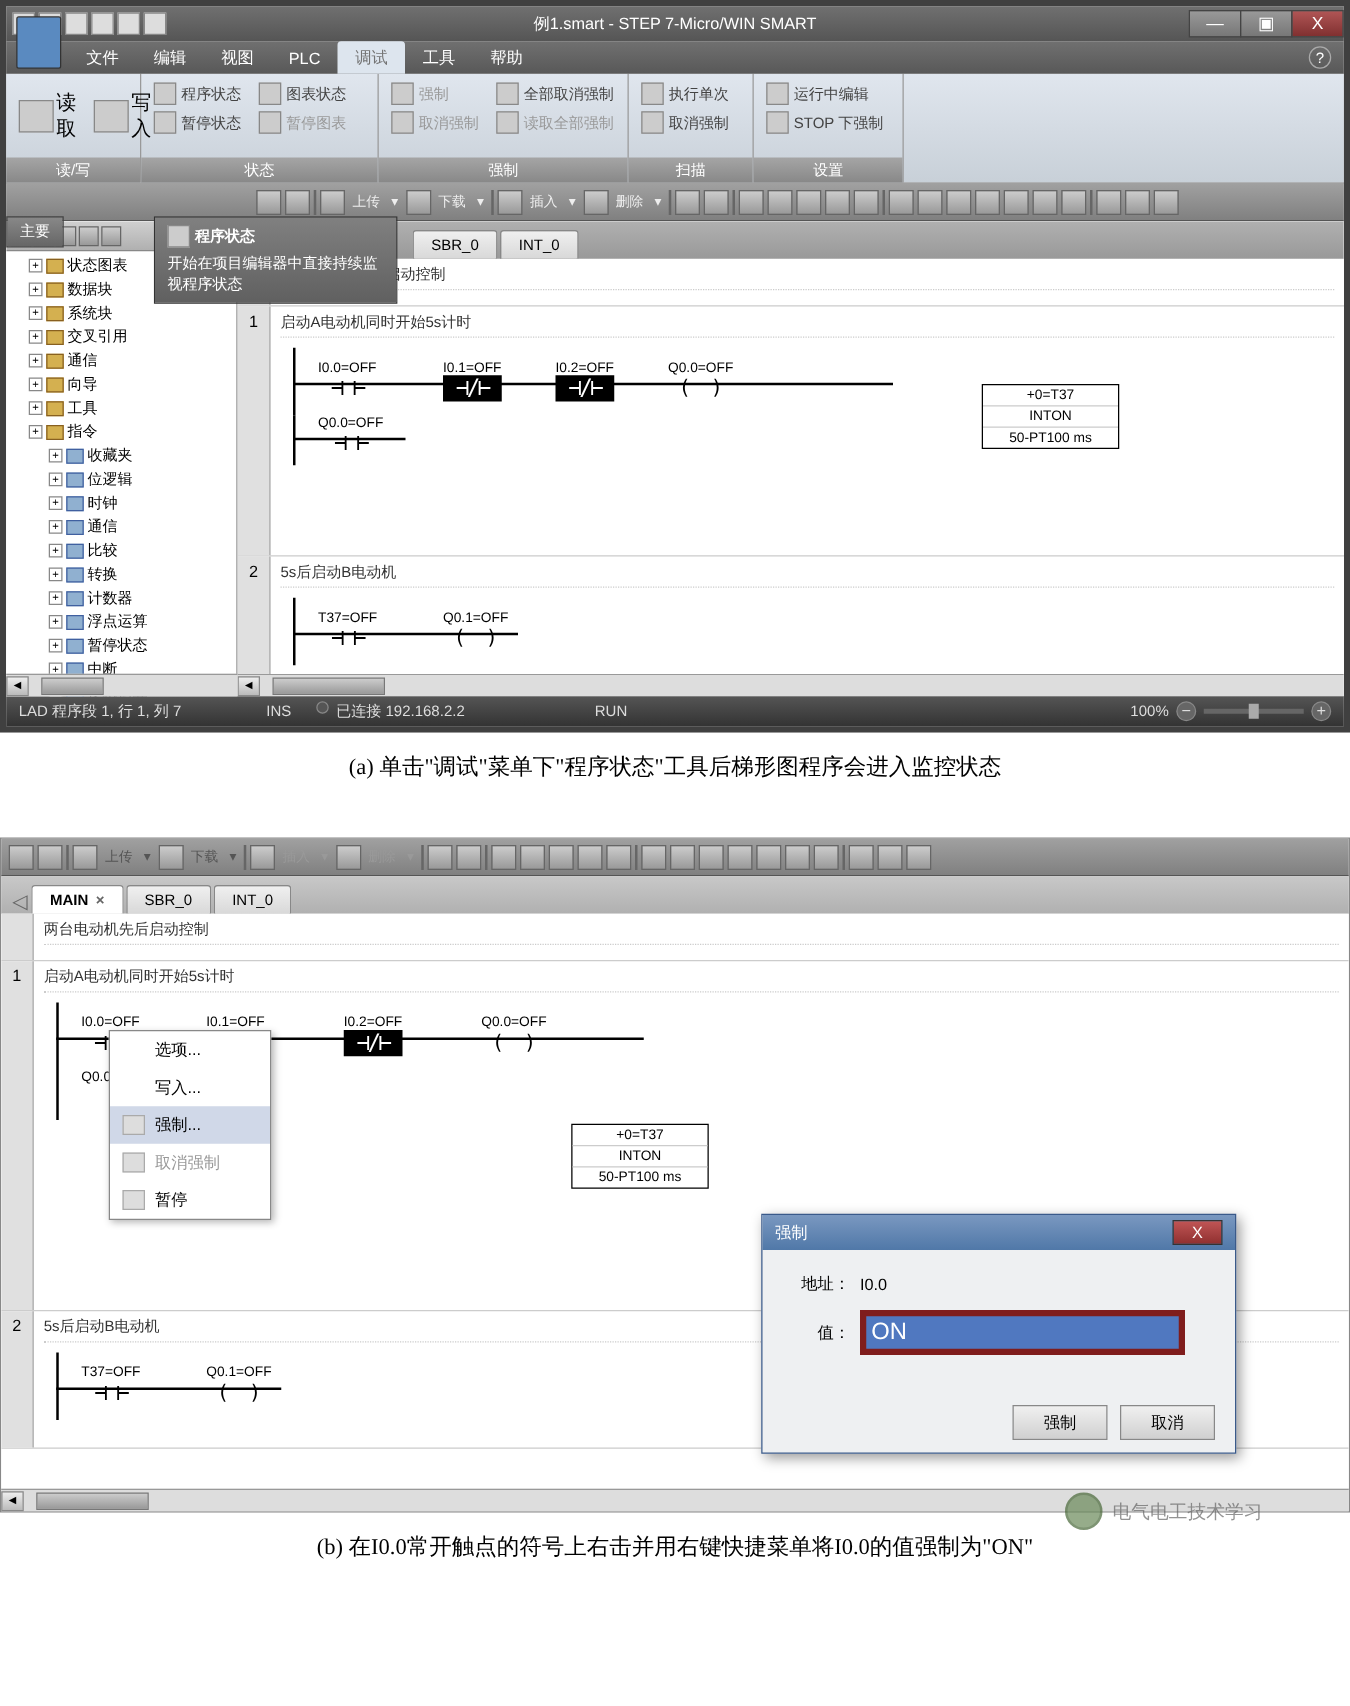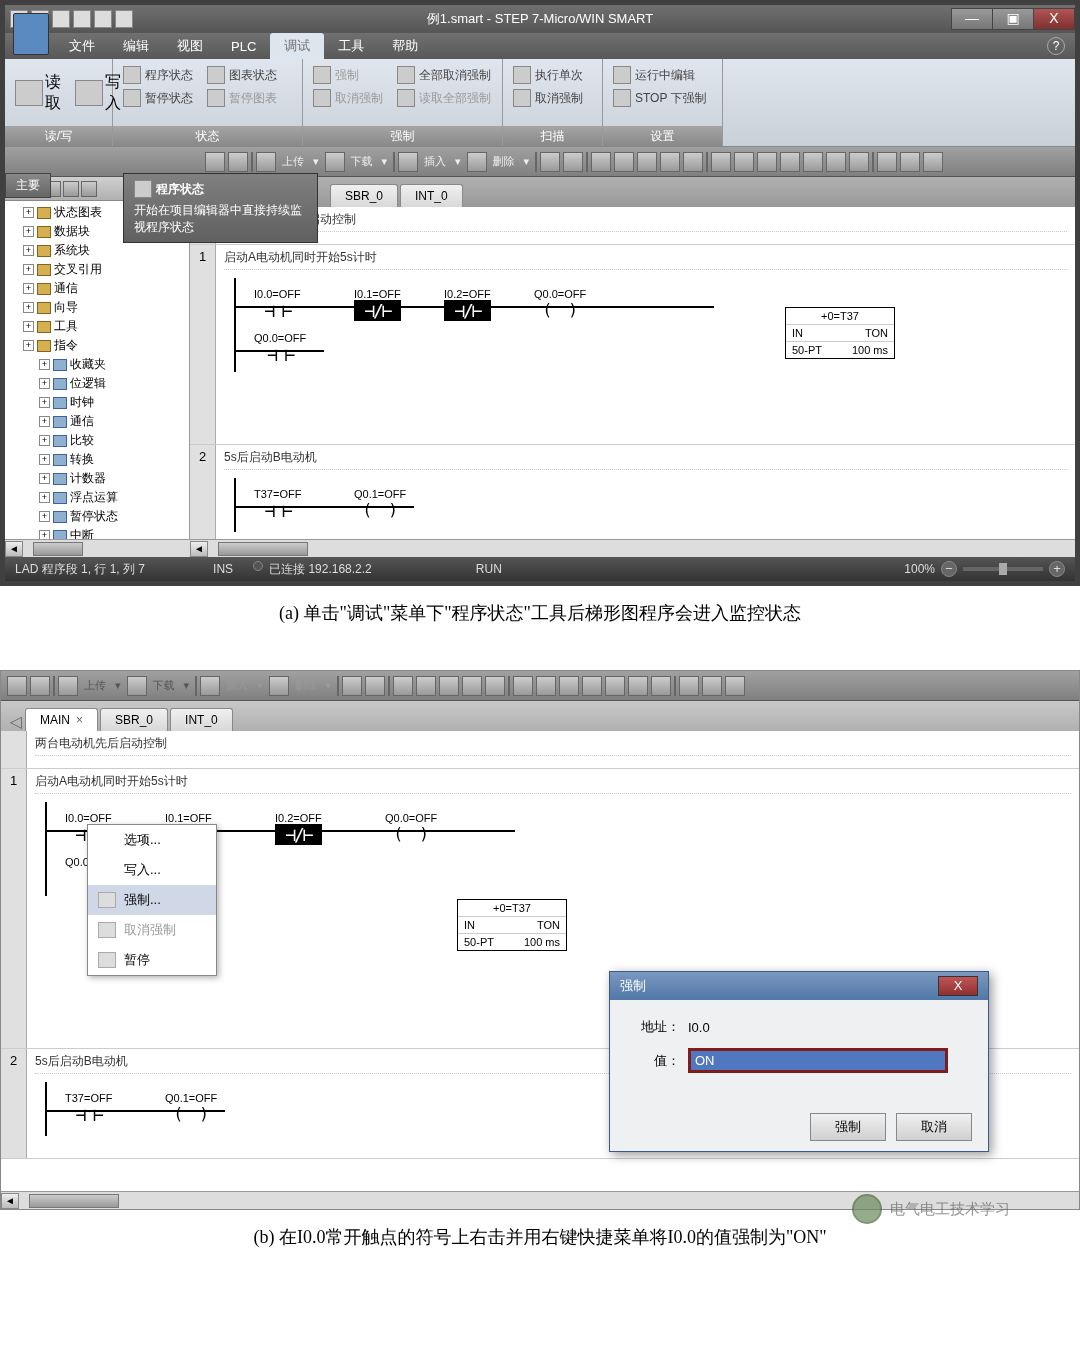--- a/index.html
+++ b/index.html
@@ -41,37 +41,37 @@
 .tree-tb{height:24px;background:linear-gradient(#d0d0d0,#b0b0b0);border-bottom:1px solid #888;display:flex;align-items:center;padding:0 4px;gap:2px}
 .tree-items{padding:2px 0}
 .tree-item{display:flex;align-items:center;gap:3px;padding:1px 0 1px 18px;white-space:nowrap}
 .tree-item.l2{padding-left:34px}
 .expander{width:11px;height:11px;border:1px solid #888;text-align:center;line-height:9px;font-size:9px;background:#fff;flex-shrink:0}
 .tree-icon{width:14px;height:12px;background:#d4b050;border:1px solid #886020;flex-shrink:0}
 .tree-icon.blue{background:#90b0d0;border-color:#4060a0}
 .editor{flex:1;display:flex;flex-direction:column;overflow:hidden}
 .tabs{height:30px;display:flex;align-items:flex-end;padding-left:8px;background:linear-gradient(#b0b0b0,#999);gap:2px}
 .tab{padding:4px 14px;background:linear-gradient(#f0f0f0,#d8d8d8);border:1px solid #888;border-bottom:none;font-size:12px;border-radius:3px 3px 0 0}
-.tab.active{background:#fff;font-weight:normal}
+.tab.active{background:#fff;font-weight:bold}
 .tab-close{margin-left:6px;color:#666}
 .ladder{flex:1;background:#fff;overflow:auto;position:relative}
 .net-header{display:flex;border-bottom:1px solid #ccc}
 .net-num{width:26px;background:#e0e0e0;border-right:1px solid #aaa;text-align:center;font-size:13px;padding-top:4px}
 .net-body{flex:1;padding:4px 8px}
 .net-title{font-size:12px;color:#333;margin-bottom:8px;border-bottom:1px dotted #ccc;padding-bottom:3px}
 .rung{position:relative;height:54px;margin-left:10px}
 .rung-line{position:absolute;height:2px;background:#000;top:28px}
 .rail{position:absolute;width:2px;background:#000;left:0;top:0;bottom:0}
 .contact{position:absolute;top:10px;text-align:center;font-size:11px}
 .contact-sym{font-family:monospace;font-size:18px;letter-spacing:-2px}
 .contact-sym.nc{background:#000;color:#fff;padding:0 3px}
 .coil{position:absolute;top:10px;text-align:center;font-size:11px}
 .coil-sym{font-family:monospace;font-size:16px}
 .timer-box{position:absolute;border:1px solid #000;width:110px;font-size:11px;background:#fff}
-.timer-row{display:flex;justify-content:space-between;padding:2px 6px;border-bottom:1px solid #ccc}
+.timer-row{display:flex;justify-content:center;padding:2px 6px;border-bottom:1px solid #ccc}
 .timer-row:last-child{border:none}
 .scrollbar-h{height:18px;background:#ddd;border-top:1px solid #999;display:flex;align-items:center}
 .sb-btn{width:18px;height:16px;background:linear-gradient(#eee,#bbb);border:1px solid #888;text-align:center;font-size:10px;line-height:14px}
 .sb-thumb{width:90px;height:14px;background:linear-gradient(#ccc,#999);border:1px solid #777;margin-left:10px}
 .statusbar{height:24px;background:linear-gradient(#555,#333);color:#ddd;font-size:12px;display:flex;align-items:center;padding:0 10px;gap:20px}
 .status-seg{display:flex;align-items:flex-start;gap:6px}
 .led{width:10px;height:10px;border-radius:50%;background:#555;border:1px solid #888}
 .zoom{margin-left:auto;display:flex;align-items:center;gap:6px}
 .zoom-btn{width:16px;height:16px;border:1px solid #888;border-radius:50%;background:#666;color:#ddd;text-align:center;line-height:13px;font-size:13px}
 .zoom-track{width:80px;height:4px;background:#666;position:relative}
@@ -82,21 +82,21 @@
 .cm-item{padding:6px 10px;display:flex;align-items:center;gap:8px}
 .cm-item.hover{background:#d0d8e8}
 .cm-item.disabled{color:#999}
 .cm-icon{width:18px;height:16px;border:1px solid #aaa;background:#ddd;flex-shrink:0}
 .dialog{position:absolute;border:1px solid #3a5a8a;background:#eef0f2;box-shadow:3px 3px 10px rgba(0,0,0,0.4);z-index:8;width:380px}
 .dlg-title{height:28px;background:linear-gradient(#7a98c0,#5078a8);color:#fff;font-size:13px;display:flex;align-items:center;padding:0 10px}
 .dlg-close{margin-left:auto;width:40px;height:20px;background:linear-gradient(#c05555,#903030);color:#fff;text-align:center;border:1px solid #333;line-height:18px}
 .dlg-body{padding:18px 20px;font-size:13px}
 .dlg-row{display:flex;align-items:center;margin-bottom:12px;gap:8px}
 .dlg-label{width:50px;text-align:right}
-.dlg-input{border:3px solid #7f1d1d;padding:2px 4px;background:#fff;font-size:13px}
+.dlg-input{border:5px solid #7f1d1d;padding:2px 4px;background:#fff;font-size:19px}
 .dlg-input.sel{background:#5078c0;color:#fff}
 .dlg-btns{display:flex;justify-content:flex-end;gap:10px;padding:10px 16px}
 .dlg-btn{padding:4px 24px;border:1px solid #888;background:linear-gradient(#f0f0f0,#d0d0d0);font-size:13px}
 .watermark{position:absolute;right:30px;bottom:30px;display:flex;align-items:center;gap:8px;color:#666;font-size:15px;opacity:0.7}
 .wm-icon{width:30px;height:30px;border-radius:50%;background:#6a8a5a;border:2px solid #486838}
 </style>
 </head>
 <body>
 
 <div class="figure">

